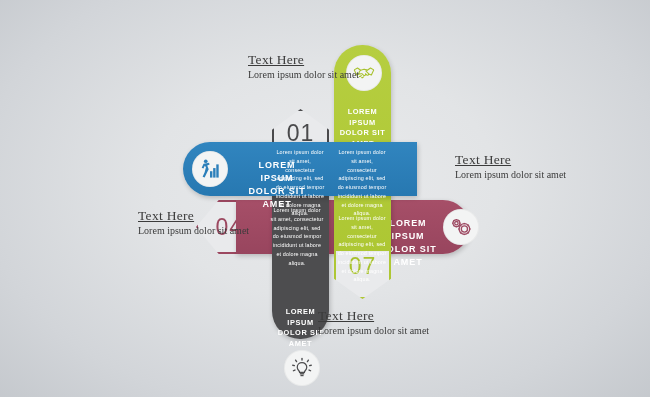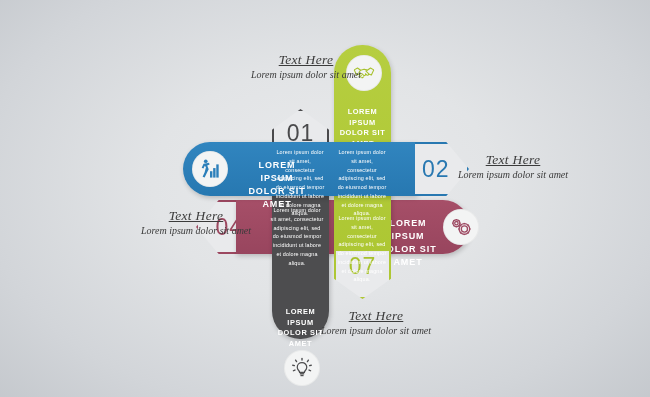--- a/index.html
+++ b/index.html
@@ -10,23 +10,21 @@
   #stage{
     position:relative;width:650px;height:397px;
     background:#c9ccd0;
     background:radial-gradient(ellipse 78% 86% at 50% 46%, #e9eaec 0%, #e2e4e6 34%, #d2d5d9 68%, #bfc3c8 100%);
     overflow:hidden;
   }
 
   
   .serif-head{
     font-family:"Liberation Serif",serif;
-    font-style:italic;
     color:#3b3b3b;
-    text-align:center;
     line-height:1.18;
     white-space:nowrap;
   }
   .serif-head .th{
     display:block;font-size:13.5px;font-weight:400;
     text-decoration:underline;letter-spacing:.3px;margin-bottom:1px;
   }
   .serif-head .sub{display:block;font-size:10px;}
 
   .caps{
@@ -284,23 +282,20 @@
             <circle cx="8.4" cy="4.6" r="2.0"></circle>
             <path d="M6.0 7.4 L4.0 11.6 L5.9 12.5 L7.4 9.6 L8.6 11.0 L7.2 16.4 L5.0 21.4 L7.2 22.3 L9.8 16.8 L11.6 13.3 L10.0 9.2 L12.6 8.2 L11.9 6.1 L7.8 7.0 Z"></path>
             <rect x="13.0" y="15.4" width="2.6" height="6.9"></rect>
             <rect x="16.4" y="12.0" width="2.6" height="10.3"></rect>
             <rect x="19.8" y="8.0" width="2.6" height="14.3"></rect>
           </svg>
         </div>
       </div>
       <div class="caps">LOREM IPSUM DOLOR SIT AMET</div>
     </div>
-    <div class="head">
-      <span class="num">02</span>
-    </div>
   </div>
 
   <div class="lorem cross-lorem" id="lorem-blue-on-grey">Lorem ipsum dolor sit amet, consectetur adipiscing elit, sed do eiusmod tempor incididunt ut labore et dolore magna aliqua.</div>
 
   <div class="lorem cross-lorem" id="lorem-blue-right">Lorem ipsum dolor sit amet, consectetur adipiscing elit, sed do eiusmod tempor incididunt ut labore et dolore magna aliqua.</div>
 
   <div class="lorem cross-lorem" id="lorem-maroon-left">Lorem ipsum dolor sit amet, consectetur adipiscing elit, sed do eiusmod tempor incididunt ut labore et dolore magna aliqua.</div>
 
   <div class="lorem cross-lorem" id="lorem-green-low">Lorem ipsum dolor sit amet, consectetur adipiscing elit, sed do eiusmod tempor incididunt ut labore et dolore magna aliqua.</div>
 

